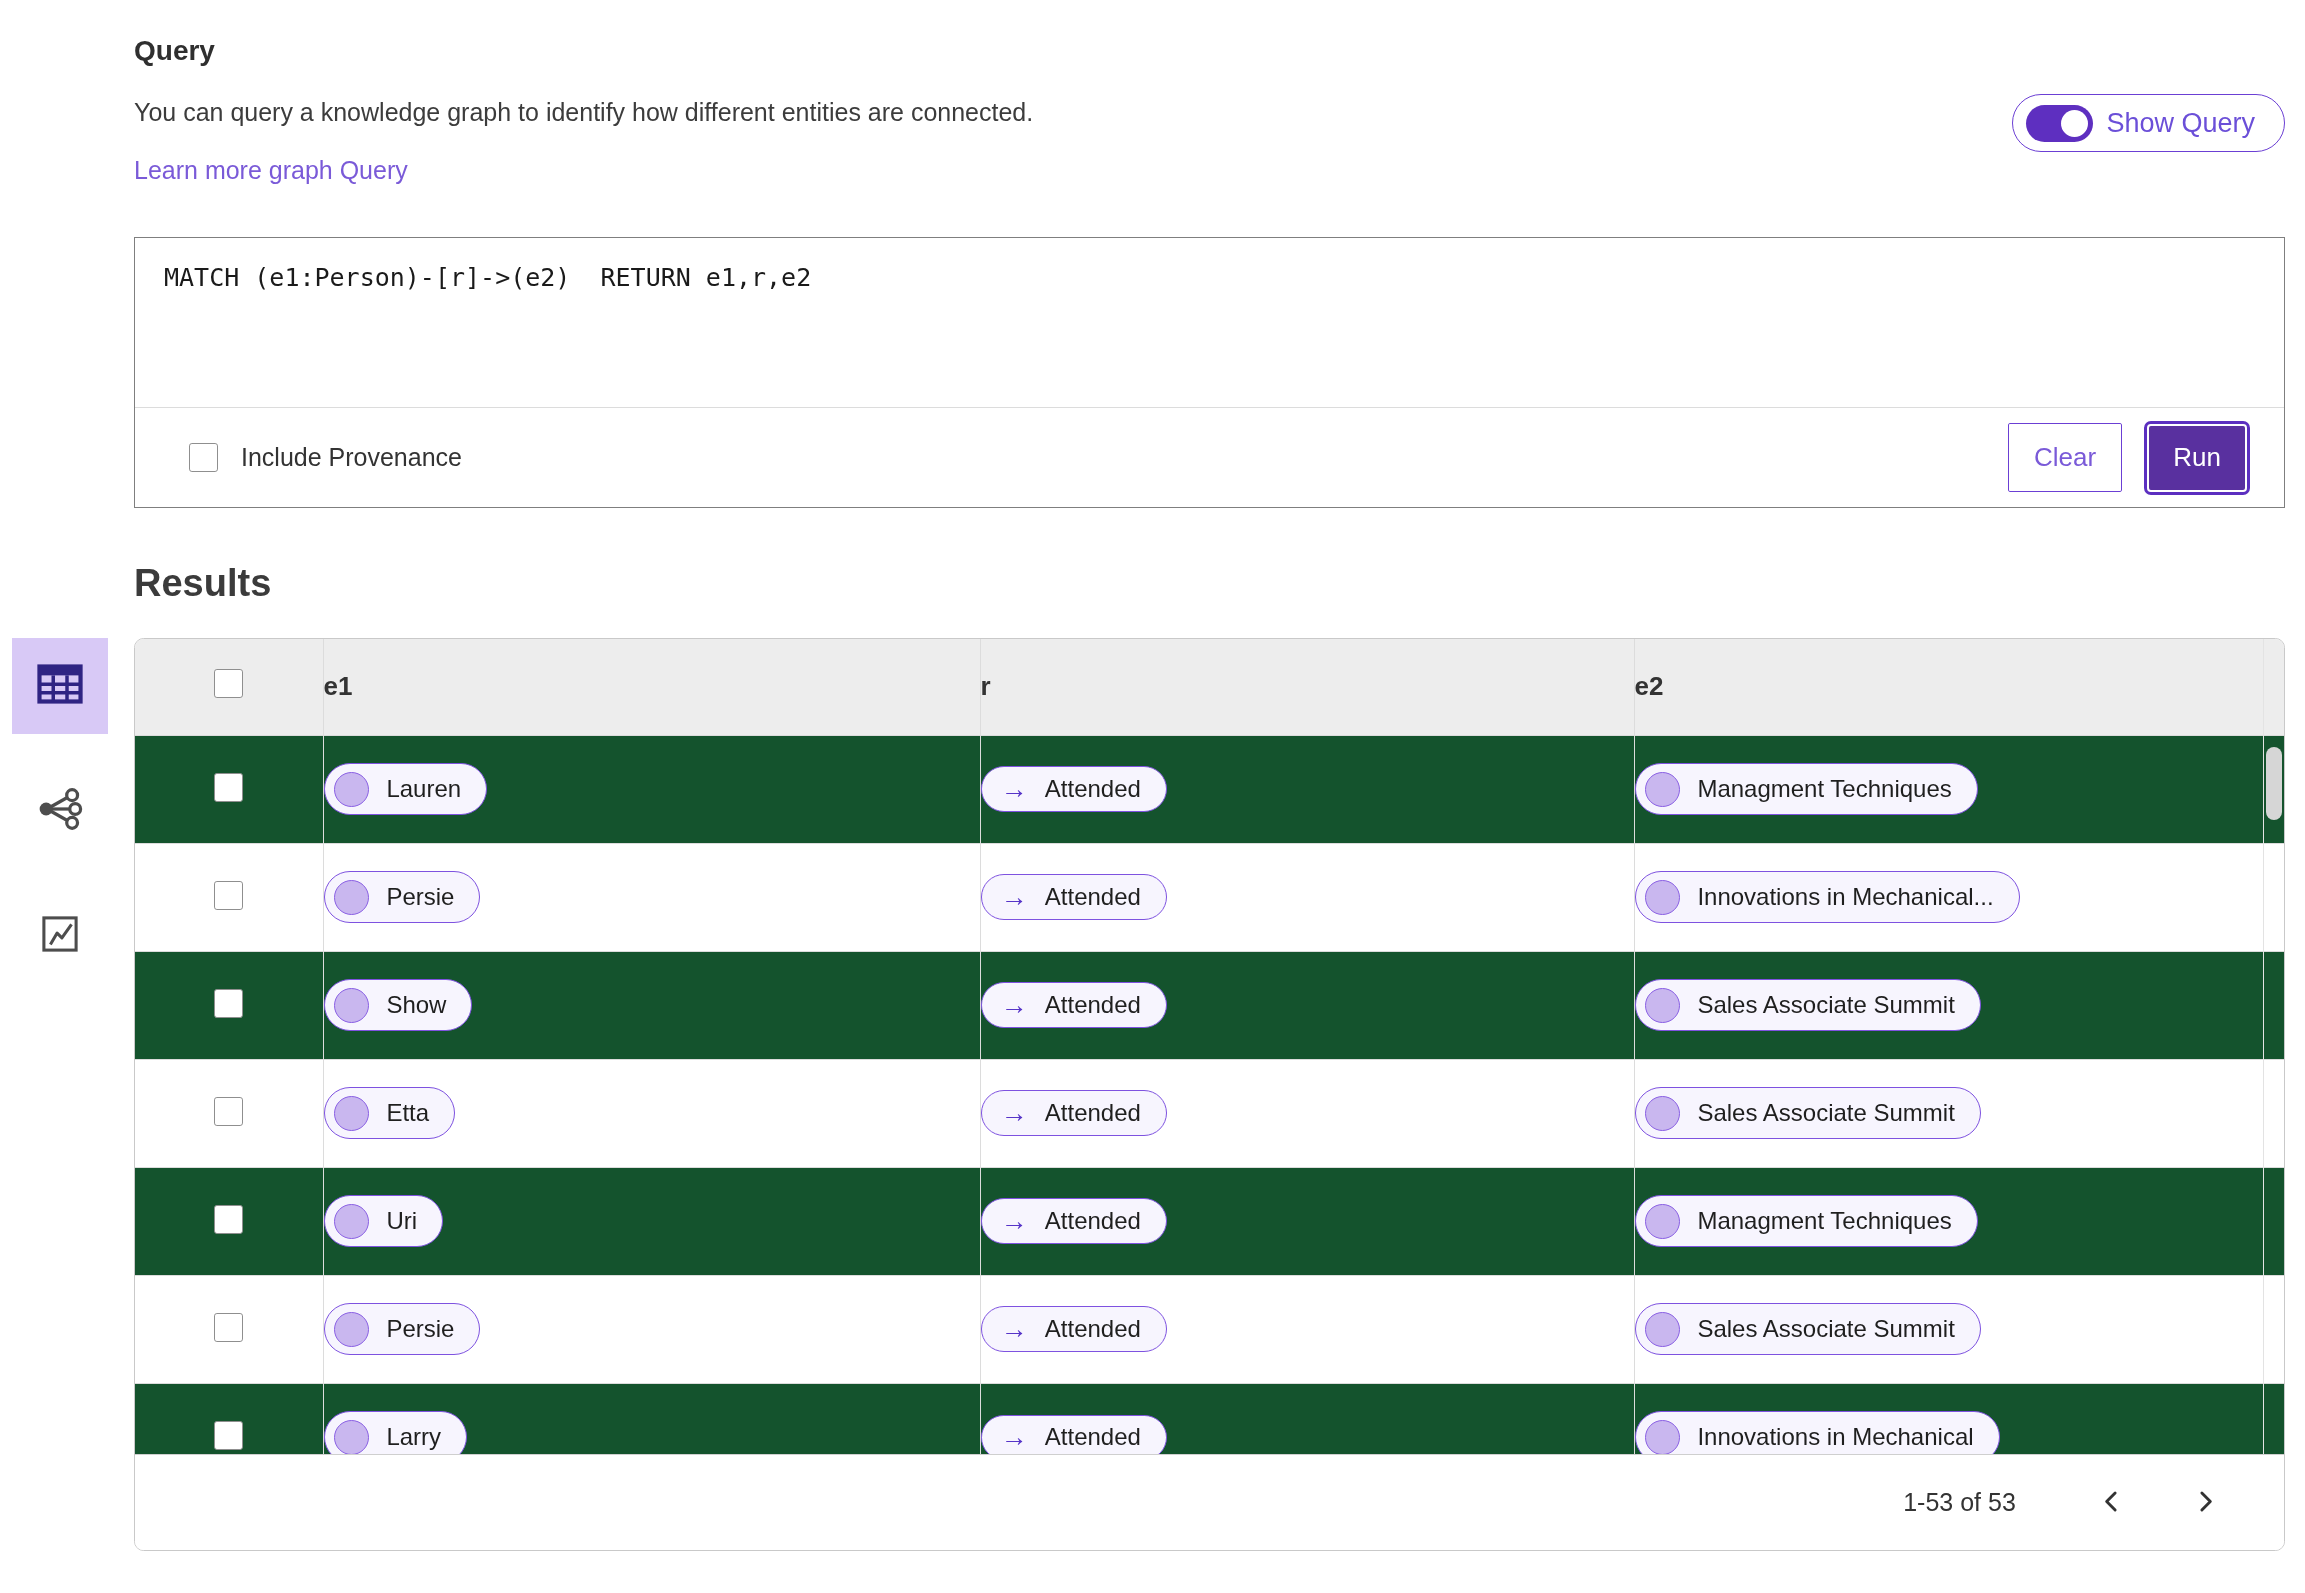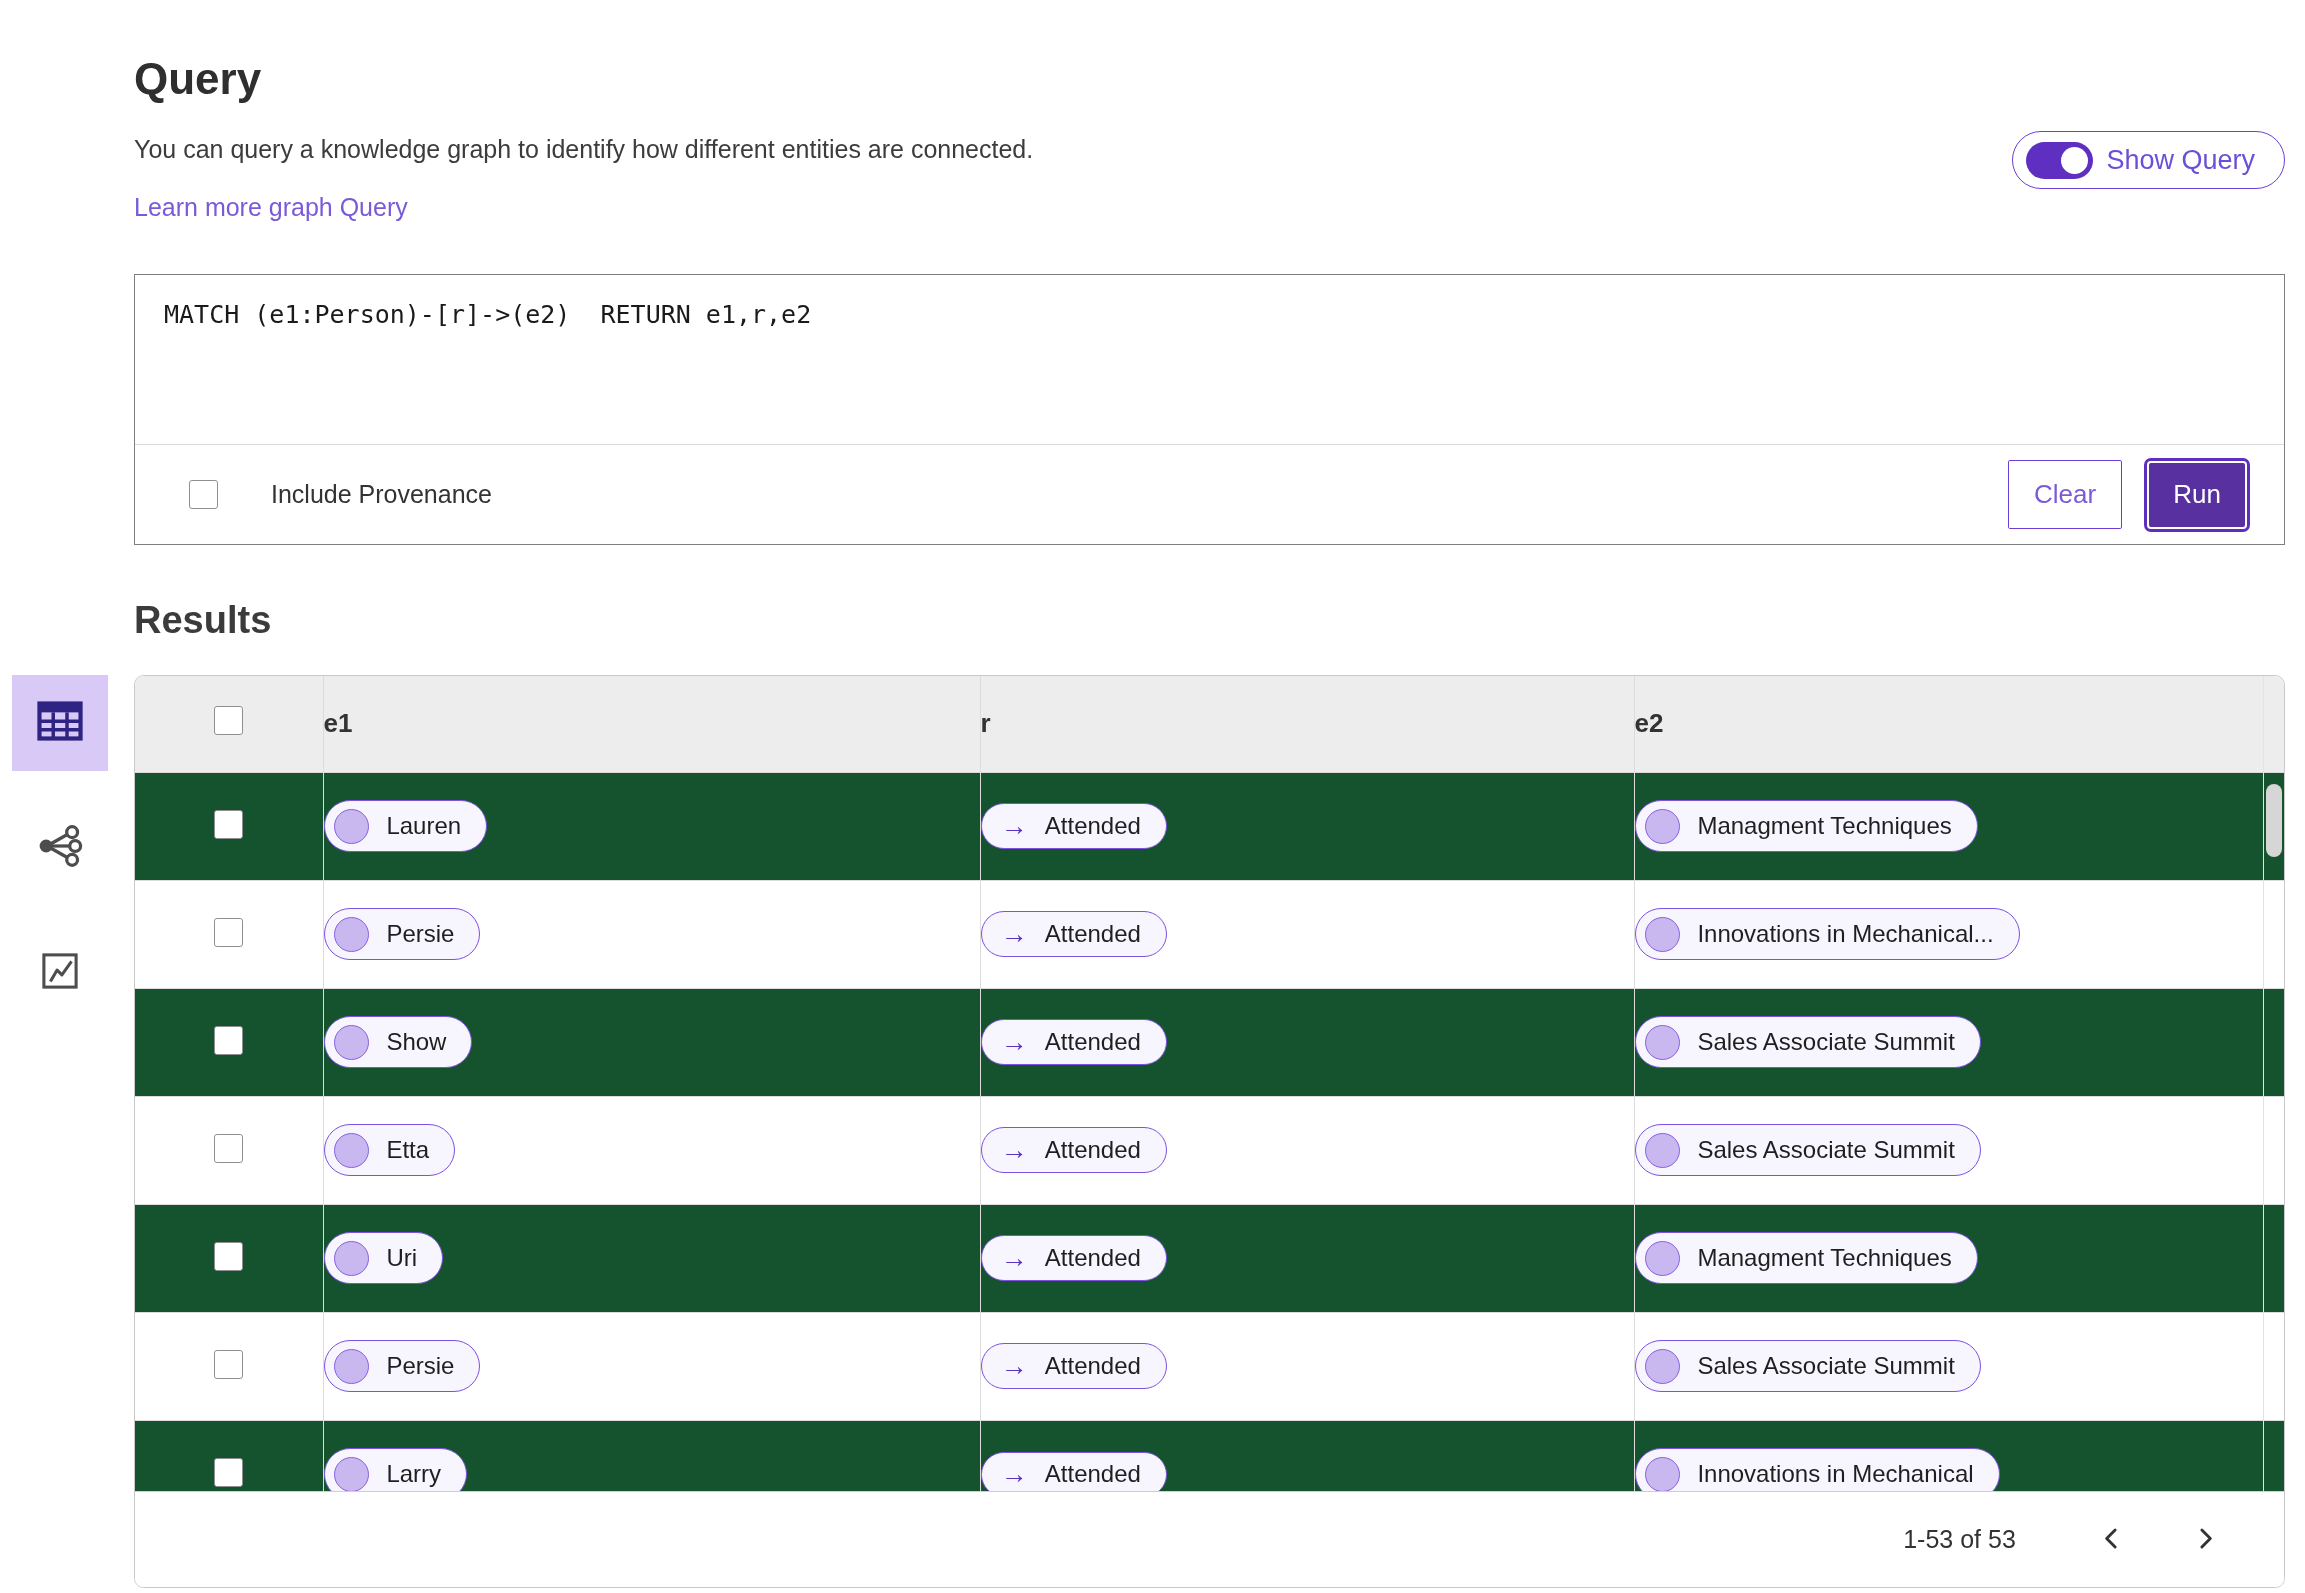--- a/index.html
+++ b/index.html
@@ -8,21 +8,21 @@
     width:2306px; height:1594px;
     background:#ffffff;
     font-family:"Liberation Sans", sans-serif;
     color:#333;
     overflow:hidden;
   }
   .page { position:relative; width:2306px; height:1594px; }
   .main { margin-left:134px; margin-right:21px; }
 
   
-  .page-title { margin:54px 0 0; font-size:44px; font-weight:bold; color:#2f2f2f; }
+  .page-title { margin:35px 0 0; font-size:28px; font-weight:bold; color:#2f2f2f; }
   .desc-row { margin-top:31px; display:flex; justify-content:space-between; align-items:flex-start; }
   .desc-col p { margin:0; font-size:25px; color:#3c3c3c; }
   .learn-link { display:inline-block; margin-top:29px; font-size:25px; color:#7a5ad8; text-decoration:none; cursor:pointer; }
 
   .toggle-pill {
     display:inline-flex; align-items:center; gap:13.4px;
     border:1.9px solid #6b3fd4; border-radius:960px;
     padding:9.6px 29px 9.6px 13.4px; margin-top:-3.8px; cursor:pointer; background:#fff;
   }
   .toggle-track { position:relative; width:67px; height:37px; background:#5e2fc0; border-radius:960px; }
@@ -30,21 +30,21 @@
   .toggle-label { font-size:27px; color:#6b4fd8; }
 
   .query-card { margin-top:52px; border:1.9px solid #7f7f7f; background:#fff; }
   .query-textarea {
     position:relative; height:169px; padding:25px 29px;
     font-family:"DejaVu Sans Mono", monospace; font-size:25px; color:#1a1a1a;
     white-space:pre; overflow:hidden; cursor:text;
   }
   .query-toolbar {
     display:flex; align-items:center;
-    height:100px; border-top:1px solid #dcdcdc; padding:0 33px 0 54px;gap:30px;
+    height:100px; border-top:1px solid #dcdcdc; padding:0 33px 0 54px;
   }
   .cb {
     display:inline-block; width:29px; height:29px; background:#fff;
     border:1.9px solid #8f8f8f; border-radius:2.9px; cursor:pointer; flex:none;
   }
   .provenance-label { margin-left:23px; font-size:25px; color:#333; }
   .toolbar-buttons { margin-left:auto; display:flex; align-items:center; gap:27px; }
   .btn-clear {
     min-width:110px; height:69px; padding:0 25px;
     background:#fff; border:1.9px solid #6b3fd4; border-radius:1.9px;

